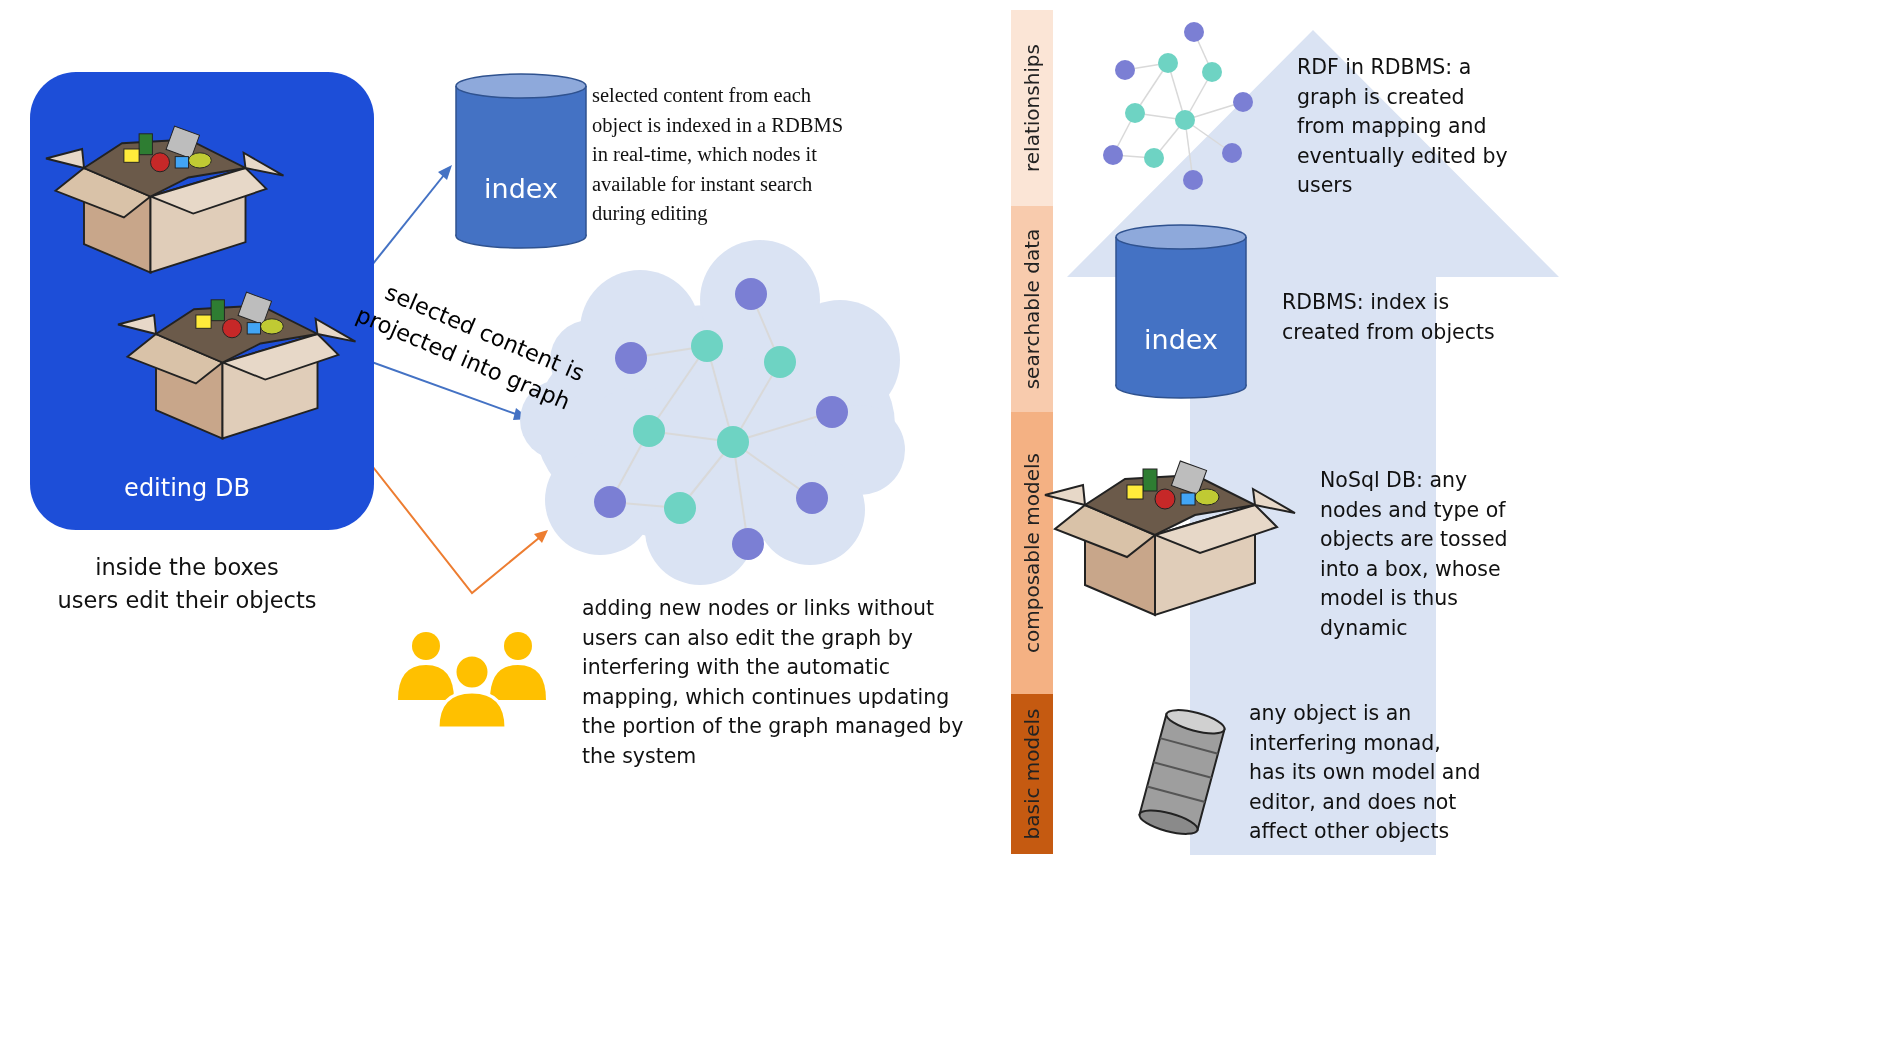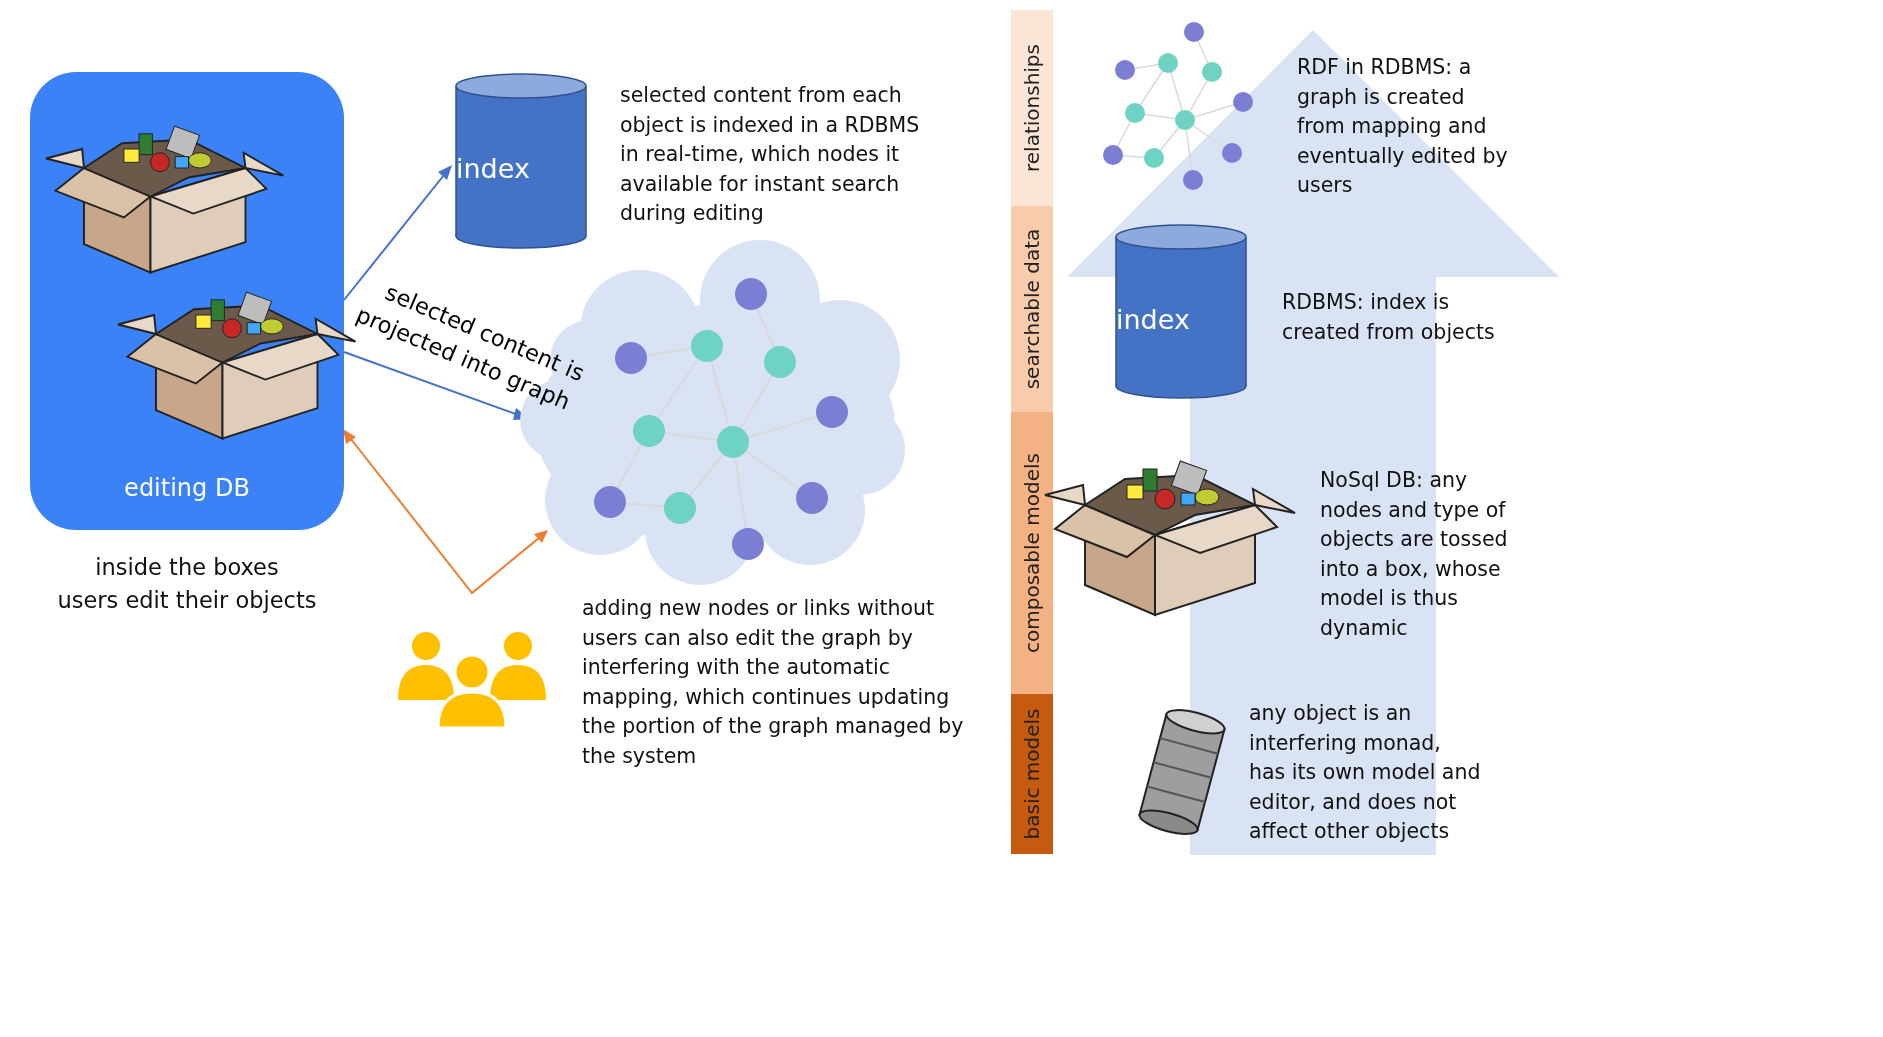--- a/index.html
+++ b/index.html
@@ -1,23 +1,23 @@
 <!DOCTYPE html>
 <html><head>
   <meta charset="utf-8">
   <style>
     html, body { margin:0; padding:0; background:#ffffff; }
     body { width:1883px; height:1037px; position:relative; overflow:hidden;
            font-family:"DejaVu Sans", "Liberation Sans", sans-serif; color:#000; }
     .abs { position:absolute; }
     .txt { font-size:20.5px; line-height:29.5px; color:#111; }
-    .editing-box { left:30px; top:72px; width:314px; height:458px; background:#3b82f6; border-radius:46px; }
+    .editing-box { left:30px; top:72px; width:344px; height:458px; background:#1d4ed8; border-radius:46px; }
     .editing-label { left:0; width:314px; top:402px; text-align:center; color:#fff; font-size:24px; }
     .caption-left { left:30px; width:314px; top:551px; text-align:center; font-size:22.5px; line-height:33px; }
-    .db-cyl-label { color:#fff; font-size:27px; text-align:left; }
+    .db-cyl-label { color:#fff; font-size:27px; text-align:center;margin-top:20px; }
     .proj-text { left:360px; top:282px; font-size:22.5px; line-height:32px; transform:rotate(23deg); transform-origin:left top; white-space:nowrap; }
     .stage-col { left:1011px; width:42px; }
     .stage-label { position:absolute; left:50%; top:50%; transform:translate(-50%,-50%) rotate(-90deg); white-space:nowrap; font-size:20px; color:#222; }
     svg { position:absolute; left:0; top:0; }
   </style>
 </head>
 <body>
 
 <svg width="1883" height="1037">
 
@@ -179,21 +179,21 @@
       <use href="#boxshape" transform="translate(1085,465) scale(1.0)"></use>
     </g>
 </svg>
 
 <div class="abs txt caption-left">
   <div>inside the boxes</div>
   <div>users edit their objects</div>
 </div>
 
 <div class="abs db-cyl-label" style="left:456px; top:153px; width:130px;">index</div>
-<div class="abs txt" style="left:620px; top:81px;">
+<div class="abs txt" style="left:592px; top:81px;font-family:Liberation Serif, serif;">
   <div>selected content from each</div>
   <div>object is indexed in a RDBMS</div>
   <div>in real-time, which nodes it</div>
   <div>available for instant search</div>
   <div>during editing</div>
 </div>
 
 <div class="abs proj-text" style="left:393px; top:276px;">
   <div>selected content is</div>
   <div style="margin-left:-18px">projected into graph</div>

